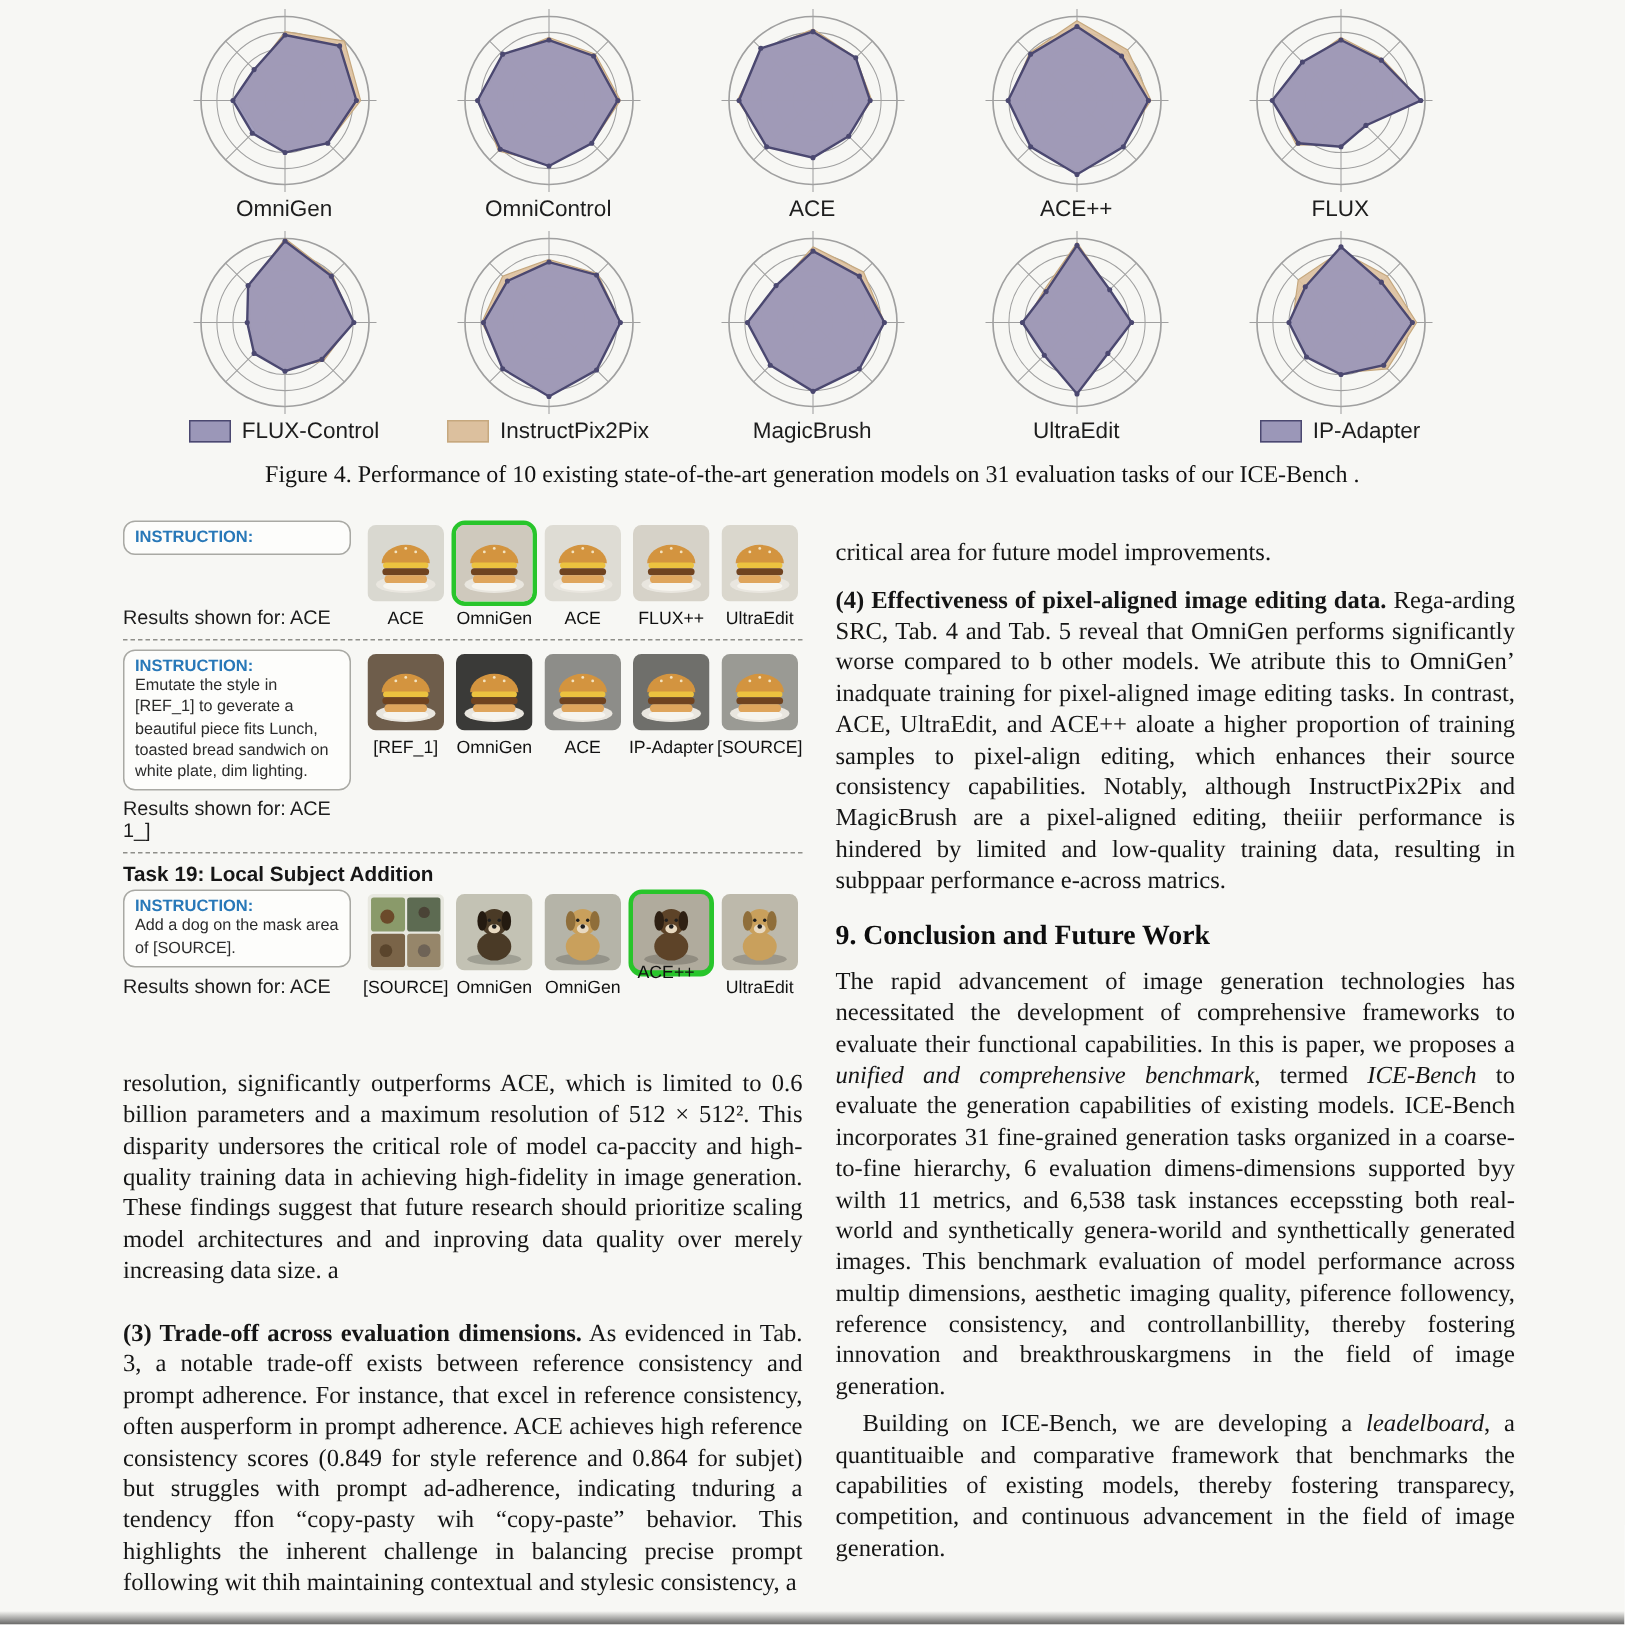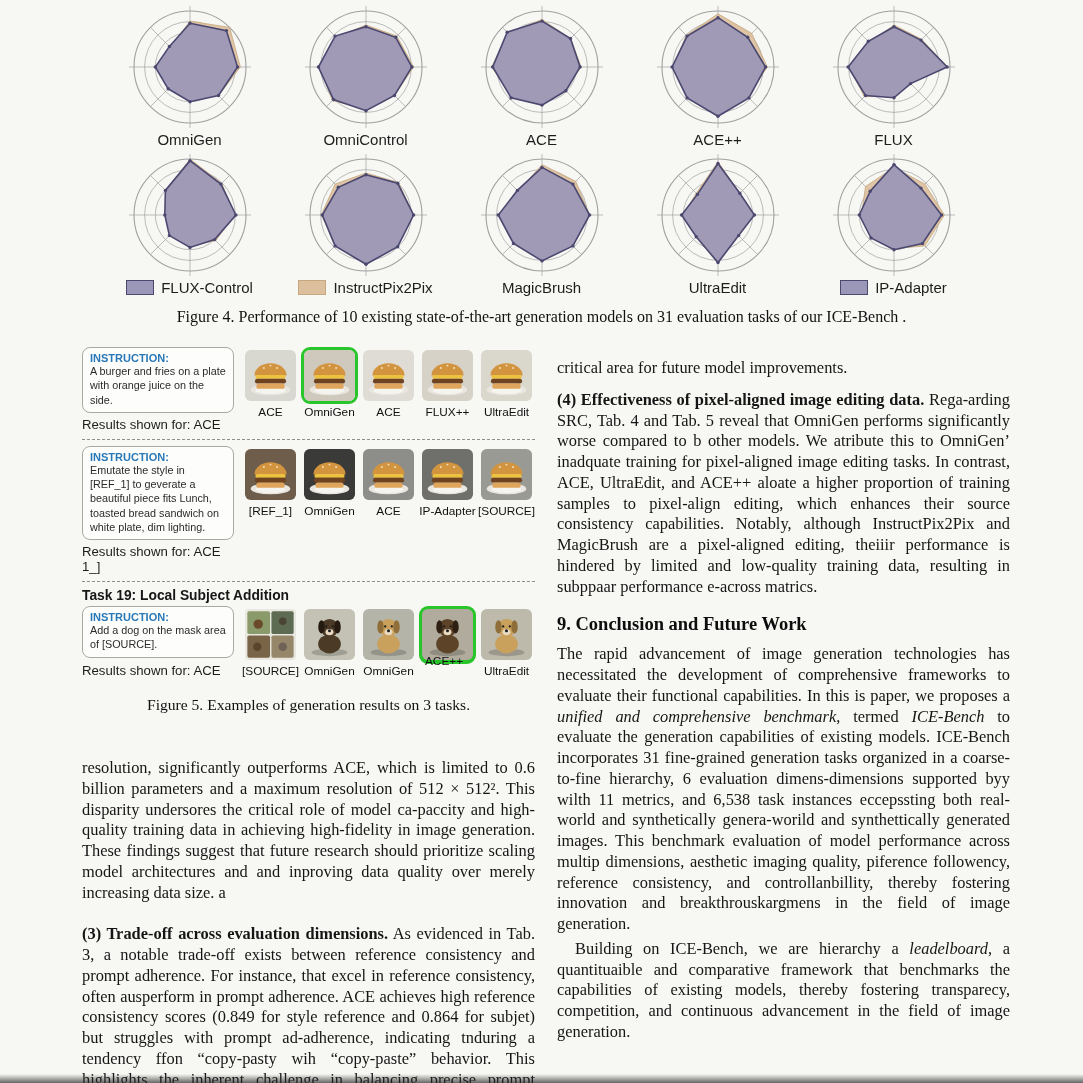--- a/index.html
+++ b/index.html
@@ -364,21 +364,20 @@
   </section>
 
   <section class="columns">
     <div class="col">
       <div class="figure5" id="figure5">
           <div class="task">
      <div class="task-body">
        <div class="task-left">
          <div class="ins-box">
            <span class="ins-label">INSTRUCTION:</span>
-           <div class="ins-text">A burger and fries on a plate with orange juice on the side.</div>
          </div>
          <div class="results-line">Results shown for: ACE</div>
        </div>
        <div class="thumbs">
                 <div class="thumb">
               <div class="imgbox "><svg width="51" height="51" viewBox="0 0 54 54">
     <rect width="54" height="54" rx="6" fill="#d9d8d0"></rect>
     <ellipse cx="27" cy="42" rx="21" ry="6" fill="#e9e6df"></ellipse>
     <ellipse cx="27" cy="43" rx="16" ry="3.5" fill="#f6f4ee"></ellipse>
     <path d="M10 27 a17 13 0 0 1 34 0 z" fill="#d3943f"></path>
@@ -625,28 +624,27 @@
     <circle cx="27" cy="23" r="1.6" fill="#1e1e1e"></circle>
     <circle cx="23.5" cy="18.5" r="1.2" fill="#1e1e1e"></circle>
                       <circle cx="30.5" cy="18.5" r="1.2" fill="#1e1e1e"></circle>
   </svg></div>
                   <div class="thumb-label ">UltraEdit</div>
             </div>
               </div>
      </div>
           </div>
         </div>
-      <p class="fig5-caption">Figure 5. Examples of generation results on 3 tasks.</p>
       <p class="body-para after-fig">resolution, significantly outperforms ACE, which is limited to 0.6 billion parameters and a maximum resolution of 512 × 512². This disparity undersores the critical role of model ca-paccity and high-quality training data in achieving high-fidelity in image generation.  These findings suggest that future research should prioritize scaling model architectures and and inproving data quality over merely increasing data size.  a</p>
       <p class="body-para mt-big"><b>(3) Trade-off across evaluation dimensions.</b><span> As evidenced in Tab. 3, a notable trade-off exists between reference consistency and prompt adherence. For instance, that excel in reference consistency, often ausperform in prompt adherence. ACE achieves high reference consistency scores (0.849 for style reference and 0.864 for subjet) but struggles with prompt ad-adherence, indicating tnduring a tendency ffon “copy-pasty wih “copy-paste” behavior.  This highlights the inherent challenge in balancing precise prompt following wit thih maintaining contextual and stylesic consistency, a</span></p>
     </div>
 
     <div class="col" style="padding-top:12px;">
       <p class="body-para">critical area for future model improvements.</p>
       <p class="body-para mt"><b>(4) Effectiveness of pixel-aligned image editing data.</b><span> Rega-arding SRC, Tab. 4 and Tab. 5 reveal that OmniGen performs significantly worse compared to b other models. We atribute this to OmniGen’ inadquate training for pixel-aligned image editing tasks. In contrast, ACE, UltraEdit, and ACE++ aloate a higher proportion of training samples to pixel-align editing, which enhances their source consistency capabilities.  Notably, although InstructPix2Pix and MagicBrush are a pixel-aligned editing, theiiir performance is hindered by limited and low-quality training data, resulting in  subppaar performance e-across matrics.</span></p>
       <h2 class="sec">9.  Conclusion and Future Work</h2>
       <p class="body-para"><span>The rapid advancement of image generation technologies has necessitated the development of comprehensive frameworks to evaluate their functional capabilities.  In this is paper, we proposes a </span><span class="it">unified and comprehensive benchmark</span><span>, termed </span><span class="it">ICE-Bench</span><span> to evaluate the generation capabilities of existing models. ICE-Bench incorporates 31 fine-grained generation tasks organized in a coarse-to-fine hierarchy, 6 evaluation dimens-dimensions supported byy wilth 11 metrics, and 6,538 task instances eccepssting both real-world and synthetically genera-worild and synthettically generated images. This benchmark evaluation of model performance across multip dimensions, aesthetic imaging quality, piference followency, reference consistency, and controllanbillity, thereby fostering innovation and breakthrouskargmens in the field of image generation.</span></p>
-      <p class="body-para indent" style="margin-top:4px;"><span>Building on ICE-Bench, we are hierarchy a </span><span class="it">leadelboard</span><span>, a quantituaible and comparative framework that benchmarks the capabilities of existing models, thereby fostering transparecy, competition, and continuous advancement in the field of image generation.</span></p>
+      <p class="body-para indent" style="margin-top:4px;"><span>Building on ICE-Bench, we are developing a </span><span class="it">leadelboard</span><span>, a quantituaible and comparative framework that benchmarks the capabilities of existing models, thereby fostering transparecy, competition, and continuous advancement in the field of image generation.</span></p>
     </div>
   </section>
 
   <div class="bottom-fade"></div>
 </div>
 
 </body></html>

